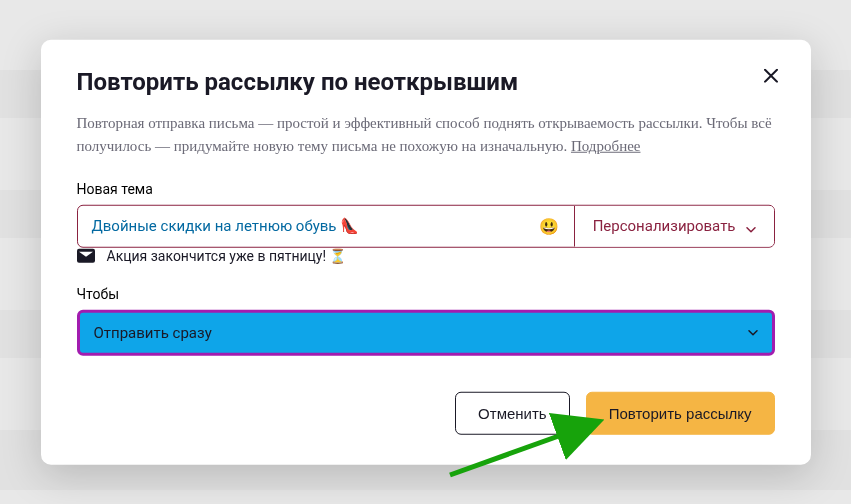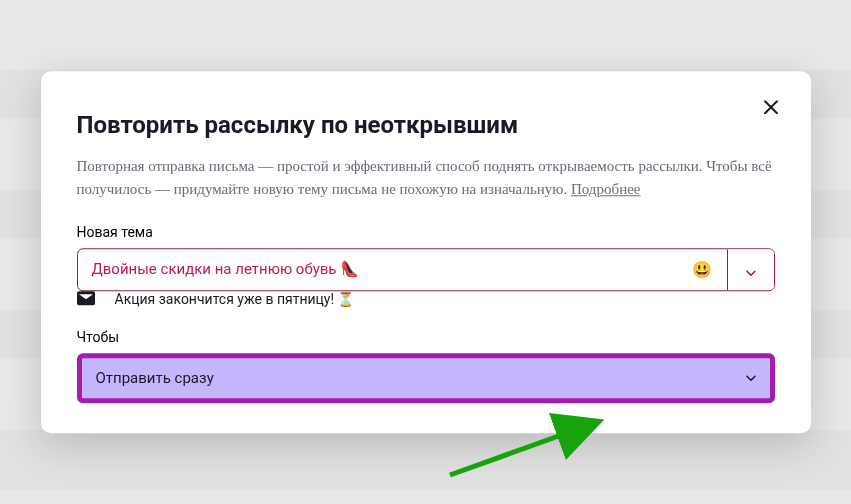--- a/index.html
+++ b/index.html
@@ -14,21 +14,21 @@
     .backdrop-bar { position:absolute; left:0; right:0; background:#d5d5d5; opacity:.35; height:48px; }
     .modal {
       position: absolute;
       left: 50%;
       top: 50%;
       transform: translate(-50%, -50%);
       width: 770px;
       background: #fff;
       border-radius: 10px;
       box-shadow: 0 10px 40px rgba(0,0,0,.18);
-      padding: 40px 36px 30px 36px;
+      padding: 28px 36px 30px 36px;
     }
     .modal-title {
       font-size: 24px;
       font-weight: 700;
       color: #1a1926;
     }
     .close-btn {
       position: absolute;
       top: 22px;
       right: 26px;
@@ -63,21 +63,21 @@
       display:flex;
       border: 1.5px solid #8a2240;
       border-radius: 6px;
       overflow: hidden;
     }
     .subject-input {
       flex: 1;
       border: none;
       padding: 11px 14px;
       font-size: 15px;
-      color: #be185d;
+      color: #0369a1;
       outline: none;
       display:flex;
       align-items:center;
       justify-content:space-between;
     }
     .subject-text { }
     .subject-emoji { font-size: 16px; }
     .personalize {
       border-left: 1.5px solid #8a2240;
       background: #fff;
@@ -88,48 +88,48 @@
       align-items:center;
       gap:10px;
       cursor:pointer;
     }
     .chev-down-p {
       width: 10px; height: 10px;
       display:inline-block;
     }
     .helper-row {
       display:flex;
-      align-items:flex-start;
-      gap:20px;
+      align-items:center;
+      gap:12px;
       color:#1a1926;
       font-size: 14px;
     }
     .mail-icon {
       width:18px;height:14px;
       background:#1a1926;
       border-radius:2px;
       position:relative;
     }
     .mail-icon:before{
       content:"";
       position:absolute;
       top:3px;left:2px;
       width:0;height:0;
       border-left:7px solid transparent;
       border-right:7px solid transparent;
       border-top:5px solid #fff;
     }
     .when-select {
       width:100%;
-      border: 5px solid #a21caf;
+      border: 3px solid #a21caf;
       border-radius: 6px;
       padding: 11px 14px;
       font-size: 15px;
       color: #1a1926;
-      background:#c4b5fd;
+      background:#0ea5e9;
       display:flex;
       align-items:center;
       justify-content:space-between;
       cursor:pointer;
     }
     .actions {
       margin-top: 36px;
       display:flex;
       justify-content:flex-end;
       gap:16px;
@@ -178,20 +178,21 @@
   </p>
 
   <div class="field-block">
     <label class="field-label">Новая тема</label>
     <div class="subject-row">
       <div class="subject-input">
         <span class="subject-text">Двойные скидки на летнюю обувь 👠</span>
         <span class="subject-emoji">😃</span>
       </div>
       <div class="personalize">
+        <span>Персонализировать</span>
         <span class="chev-down-p">
           <svg viewBox="0 0 10 10" width="10" height="10">
               <path d="M1 3 L5 7 L9 3" stroke="#8a2240" stroke-width="1.5" fill="none" stroke-linecap="round" stroke-linejoin="round"></path>
             </svg>
         </span>
       </div>
     </div>
     <div class="helper-row">
       <span class="mail-icon"></span>
       <span>Акция закончится уже в пятницу! ⏳</span>
@@ -203,20 +204,24 @@
     <div class="when-select">
       <span>Отправить сразу</span>
       <span>
         <svg viewBox="0 0 10 10" width="10" height="10">
             <path d="M1 3 L5 7 L9 3" stroke="#1a1926" stroke-width="1.5" fill="none" stroke-linecap="round" stroke-linejoin="round"></path>
           </svg>
       </span>
     </div>
   </div>
 
+  <div class="actions">
+    <button class="btn">Отменить</button>
+    <button class="btn btn-primary">Повторить рассылку</button>
+  </div>
 </div>
 
 <svg class="arrow-overlay" style="left:440px; top:405px; width:200px; height:80px;">
   <defs>
     <marker id="ah" markerWidth="10" markerHeight="10" refX="8" refY="5" orient="auto">
       <path d="M0 0 L10 5 L0 10 Z" fill="#17a30b"></path>
     </marker>
   </defs>
   <path d="M10 70 L155 18" stroke="#17a30b" stroke-width="5" marker-end="url(#ah)"></path>
 </svg>

